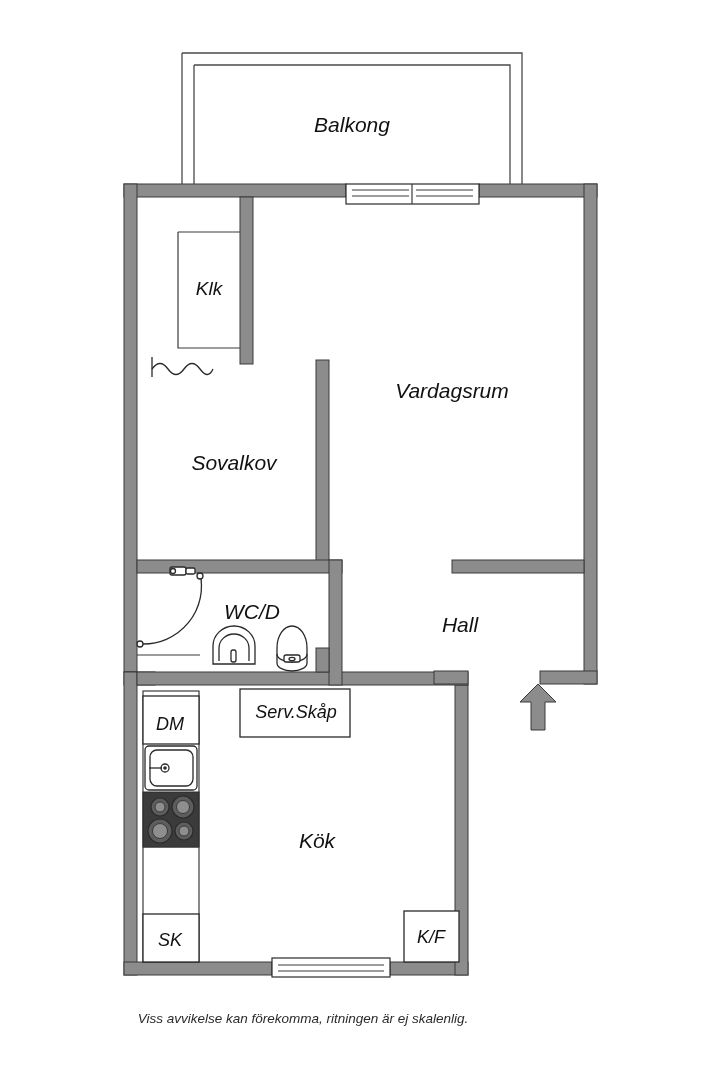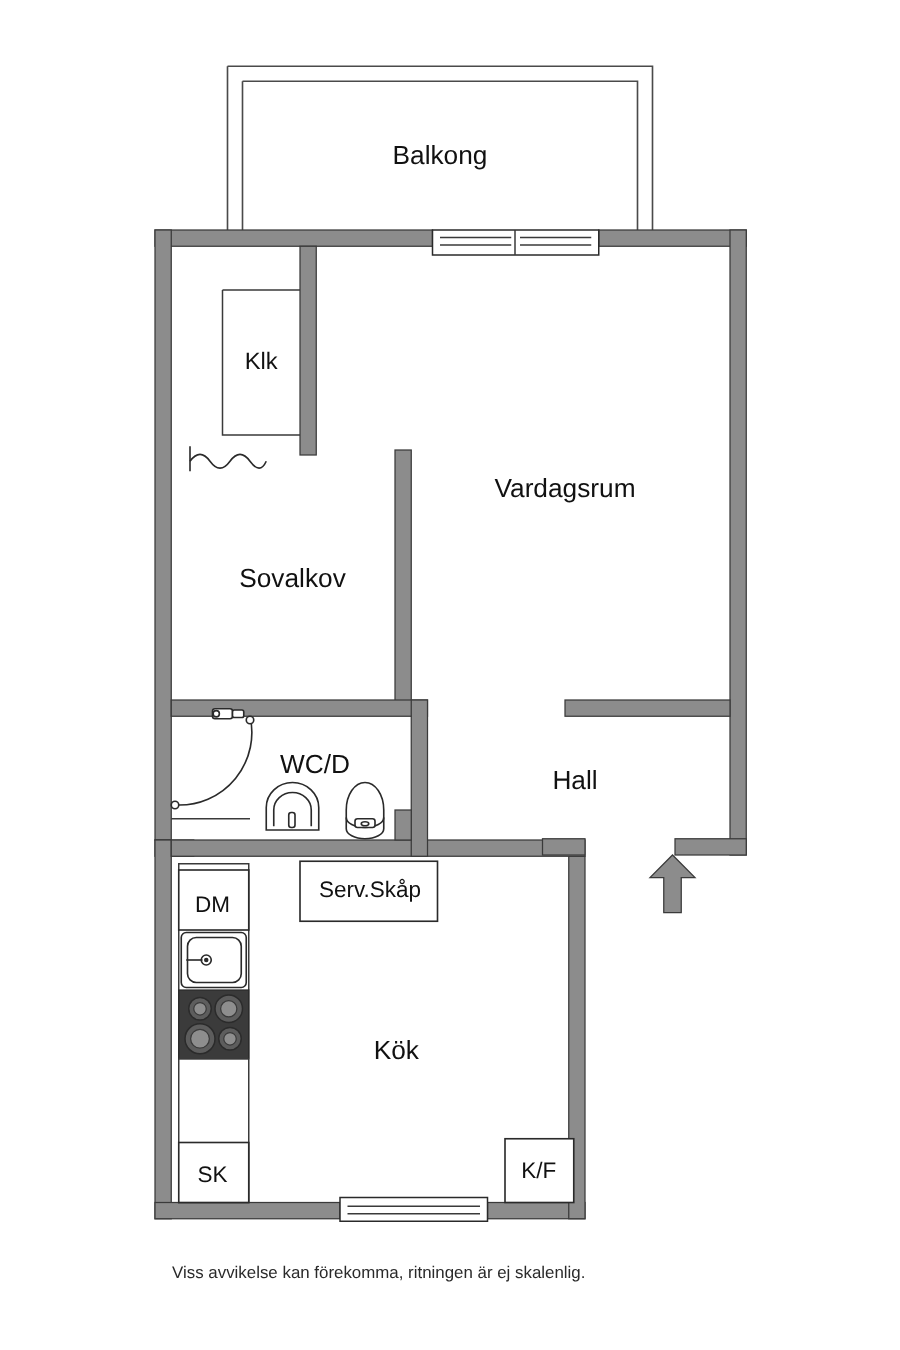--- a/index.html
+++ b/index.html
@@ -11,20 +11,21 @@
     width: 720px;
     height: 1080px;
     font-family: "Liberation Sans", sans-serif;
     color: #1a1a1a;
     overflow: hidden;
   }
   #plan-wrap {
     position: relative;
     width: 720px;
     height: 904px;
+    font-style: italic;
   }
   svg#floorplan {
     display: block;
     width: 720px;
     height: 1080px;
   }
   .room-label {
     font-family: "Liberation Sans", sans-serif;
     font-size: 21px;
     fill: #111111;

